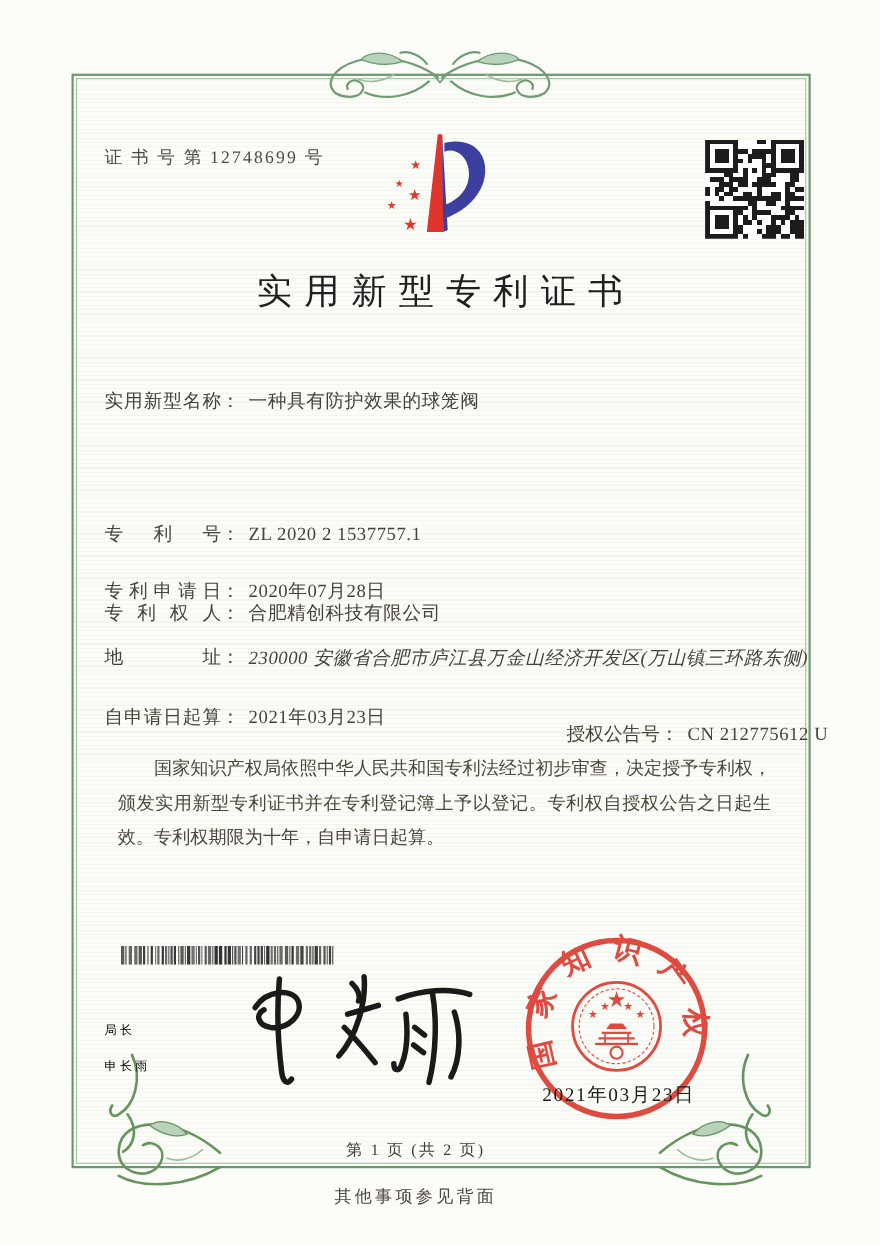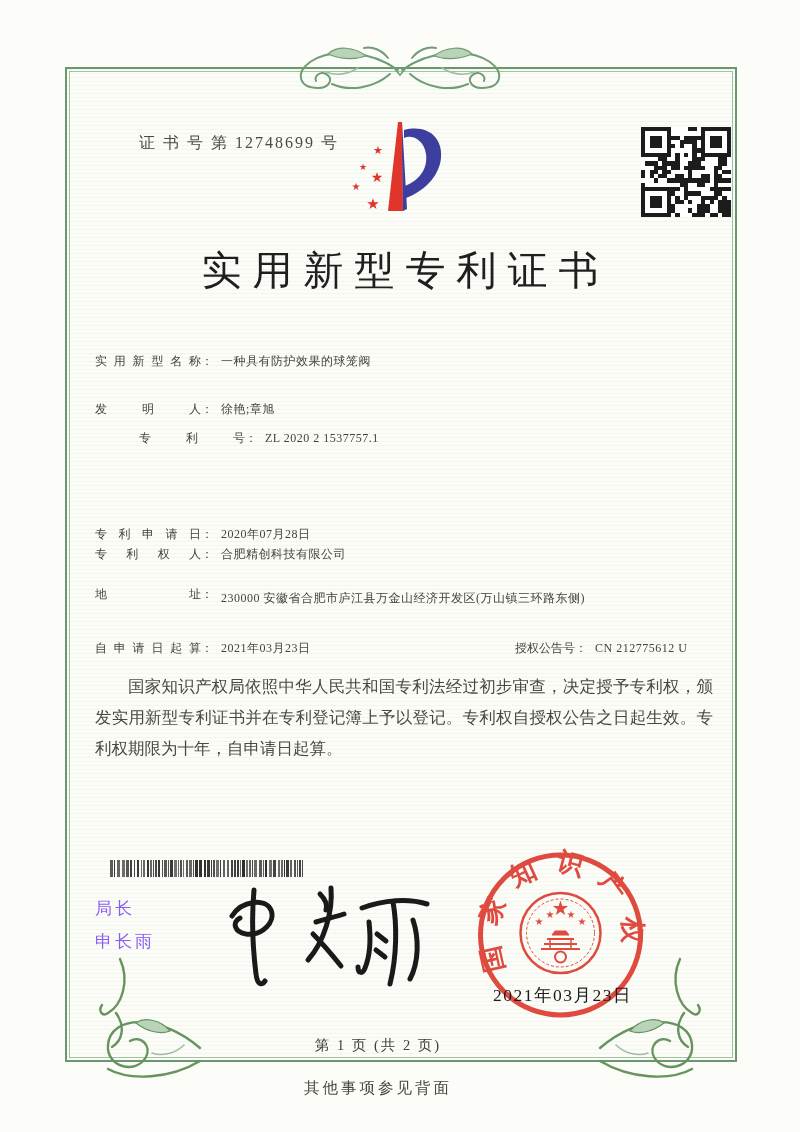--- a/index.html
+++ b/index.html
@@ -11,45 +11,45 @@
   }
   .frame{
     position:absolute; left:65px; top:67px; width:668px; height:991px;
     border:2px solid #6b9770;
     background:repeating-linear-gradient(180deg, rgba(170,200,160,0.12) 0 1px, rgba(253,253,248,0) 1px 4px);
   }
   .frame::after{
     content:''; position:absolute; inset:2px; border:1px solid #a3c1a5;
   }
   .certno{
-    position:absolute; left:95px; top:133px; font-size:16px; letter-spacing:2px; color:#4c4a42;margin-left:44px;
+    position:absolute; left:95px; top:133px; font-size:16px; letter-spacing:2px; color:#4c4a42;
   }
   .logo{ position:absolute; left:336px; top:116px; }
   .qr{ position:absolute; left:641px; top:127px; }
   .title{
     position:absolute; left:0; top:243px; width:800px; text-align:center;
-    font-size:40px; letter-spacing:11px; color:#1f1f1f; font-weight:500;
+    font-size:32px; letter-spacing:11px; color:#1f1f1f; font-weight:500;
     text-indent:11px;
   }
-  .row{ position:absolute; left:95px; font-size:12px; white-space:nowrap;}
+  .row{ position:absolute; left:95px; font-size:17px; white-space:nowrap;}
   .lbl{ display:inline-block; width:106px; text-align:justify; text-align-last:justify; vertical-align:top;}
   .colon{ margin-right:8px;}
   .val{ letter-spacing:0.5px;}
-  .val-block{ display:inline-block; white-space:normal; width:518px; vertical-align:top; line-height:25px; letter-spacing:0.5px;}
-  .row-name{top:353px;} .row-inventor{top:401px;} .row-patno{top:430px;margin-left:44px;}
+  .val-block{ display:inline-block; white-space:normal; width:518px; vertical-align:top; line-height:25px; letter-spacing:0.5px;font-style:italic;}
+  .row-name{top:353px;} .row-inventor{top:401px;} .row-patno{top:474px;}
   .row-filing{top:526px;} .row-patentee{top:546px;} .row-address{top:586px;}
   .row-grant{top:640px;}
-  .grant-right{ position:absolute; left:420px; top:0; white-space:nowrap;}
+  .grant-right{ position:absolute; left:420px; top:16px; white-space:nowrap;}
   .paras{
     position:absolute; left:95px; top:671px; width:618px;
     font-size:16.5px; line-height:31px; color:#4a473e; text-align:justify;
   }
-  .paras p{ margin:0; text-indent:2em;}
+  .paras p{ margin:12px; text-indent:2em;}
   .barcode{ position:absolute; left:110px; top:860px;}
-  .signer{ position:absolute; left:95px; top:892px; font-size:17px; letter-spacing:3px; color:#8b5cf6; line-height:33px;}
+  .signer{ position:absolute; left:95px; top:921px; font-size:11px; letter-spacing:3px; color:#000000; line-height:33px;}
   .signature{ position:absolute; left:212px; top:882px;}
   .seal{ position:absolute; left:468px; top:845px;}
   .seal-date{
     position:absolute; left:493px; top:983px; font-size:17.5px; color:#1c1c1c; letter-spacing:1.5px; white-space:nowrap;
   }
   .pagenum{
     position:absolute; left:0; top:1036px; width:756px; text-align:center;
     font-size:14.5px; letter-spacing:2px; color:#3f3d36;
   }
   .backnote{
@@ -271,23 +271,20 @@
       <rect x="0" y="14" width="7" height="7" fill="#1c1c1c"></rect>
       <rect x="1" y="15" width="5" height="5" fill="#fff"></rect>
       <rect x="2" y="16" width="3" height="3" fill="#1c1c1c"></rect>
     </svg>
 
   <div class="title">实用新型专利证书</div>
 
   <div class="row row-name">
     <span class="lbl">实用新型名称</span><span class="colon">：</span><span class="val">一种具有防护效果的球笼阀</span>
   </div>
-  <div class="row row-inventor">
-    <span class="lbl">发明人</span><span class="colon">：</span><span class="val">徐艳;章旭</span>
-  </div>
   <div class="row row-patno">
     <span class="lbl">专利号</span><span class="colon">：</span><span class="val">ZL 2020 2 1537757.1</span>
   </div>
   <div class="row row-filing">
     <span class="lbl">专利申请日</span><span class="colon">：</span><span class="val">2020年07月28日</span>
   </div>
   <div class="row row-patentee">
     <span class="lbl">专利权人</span><span class="colon">：</span><span class="val">合肥精创科技有限公司</span>
   </div>
   <div class="row row-address">

